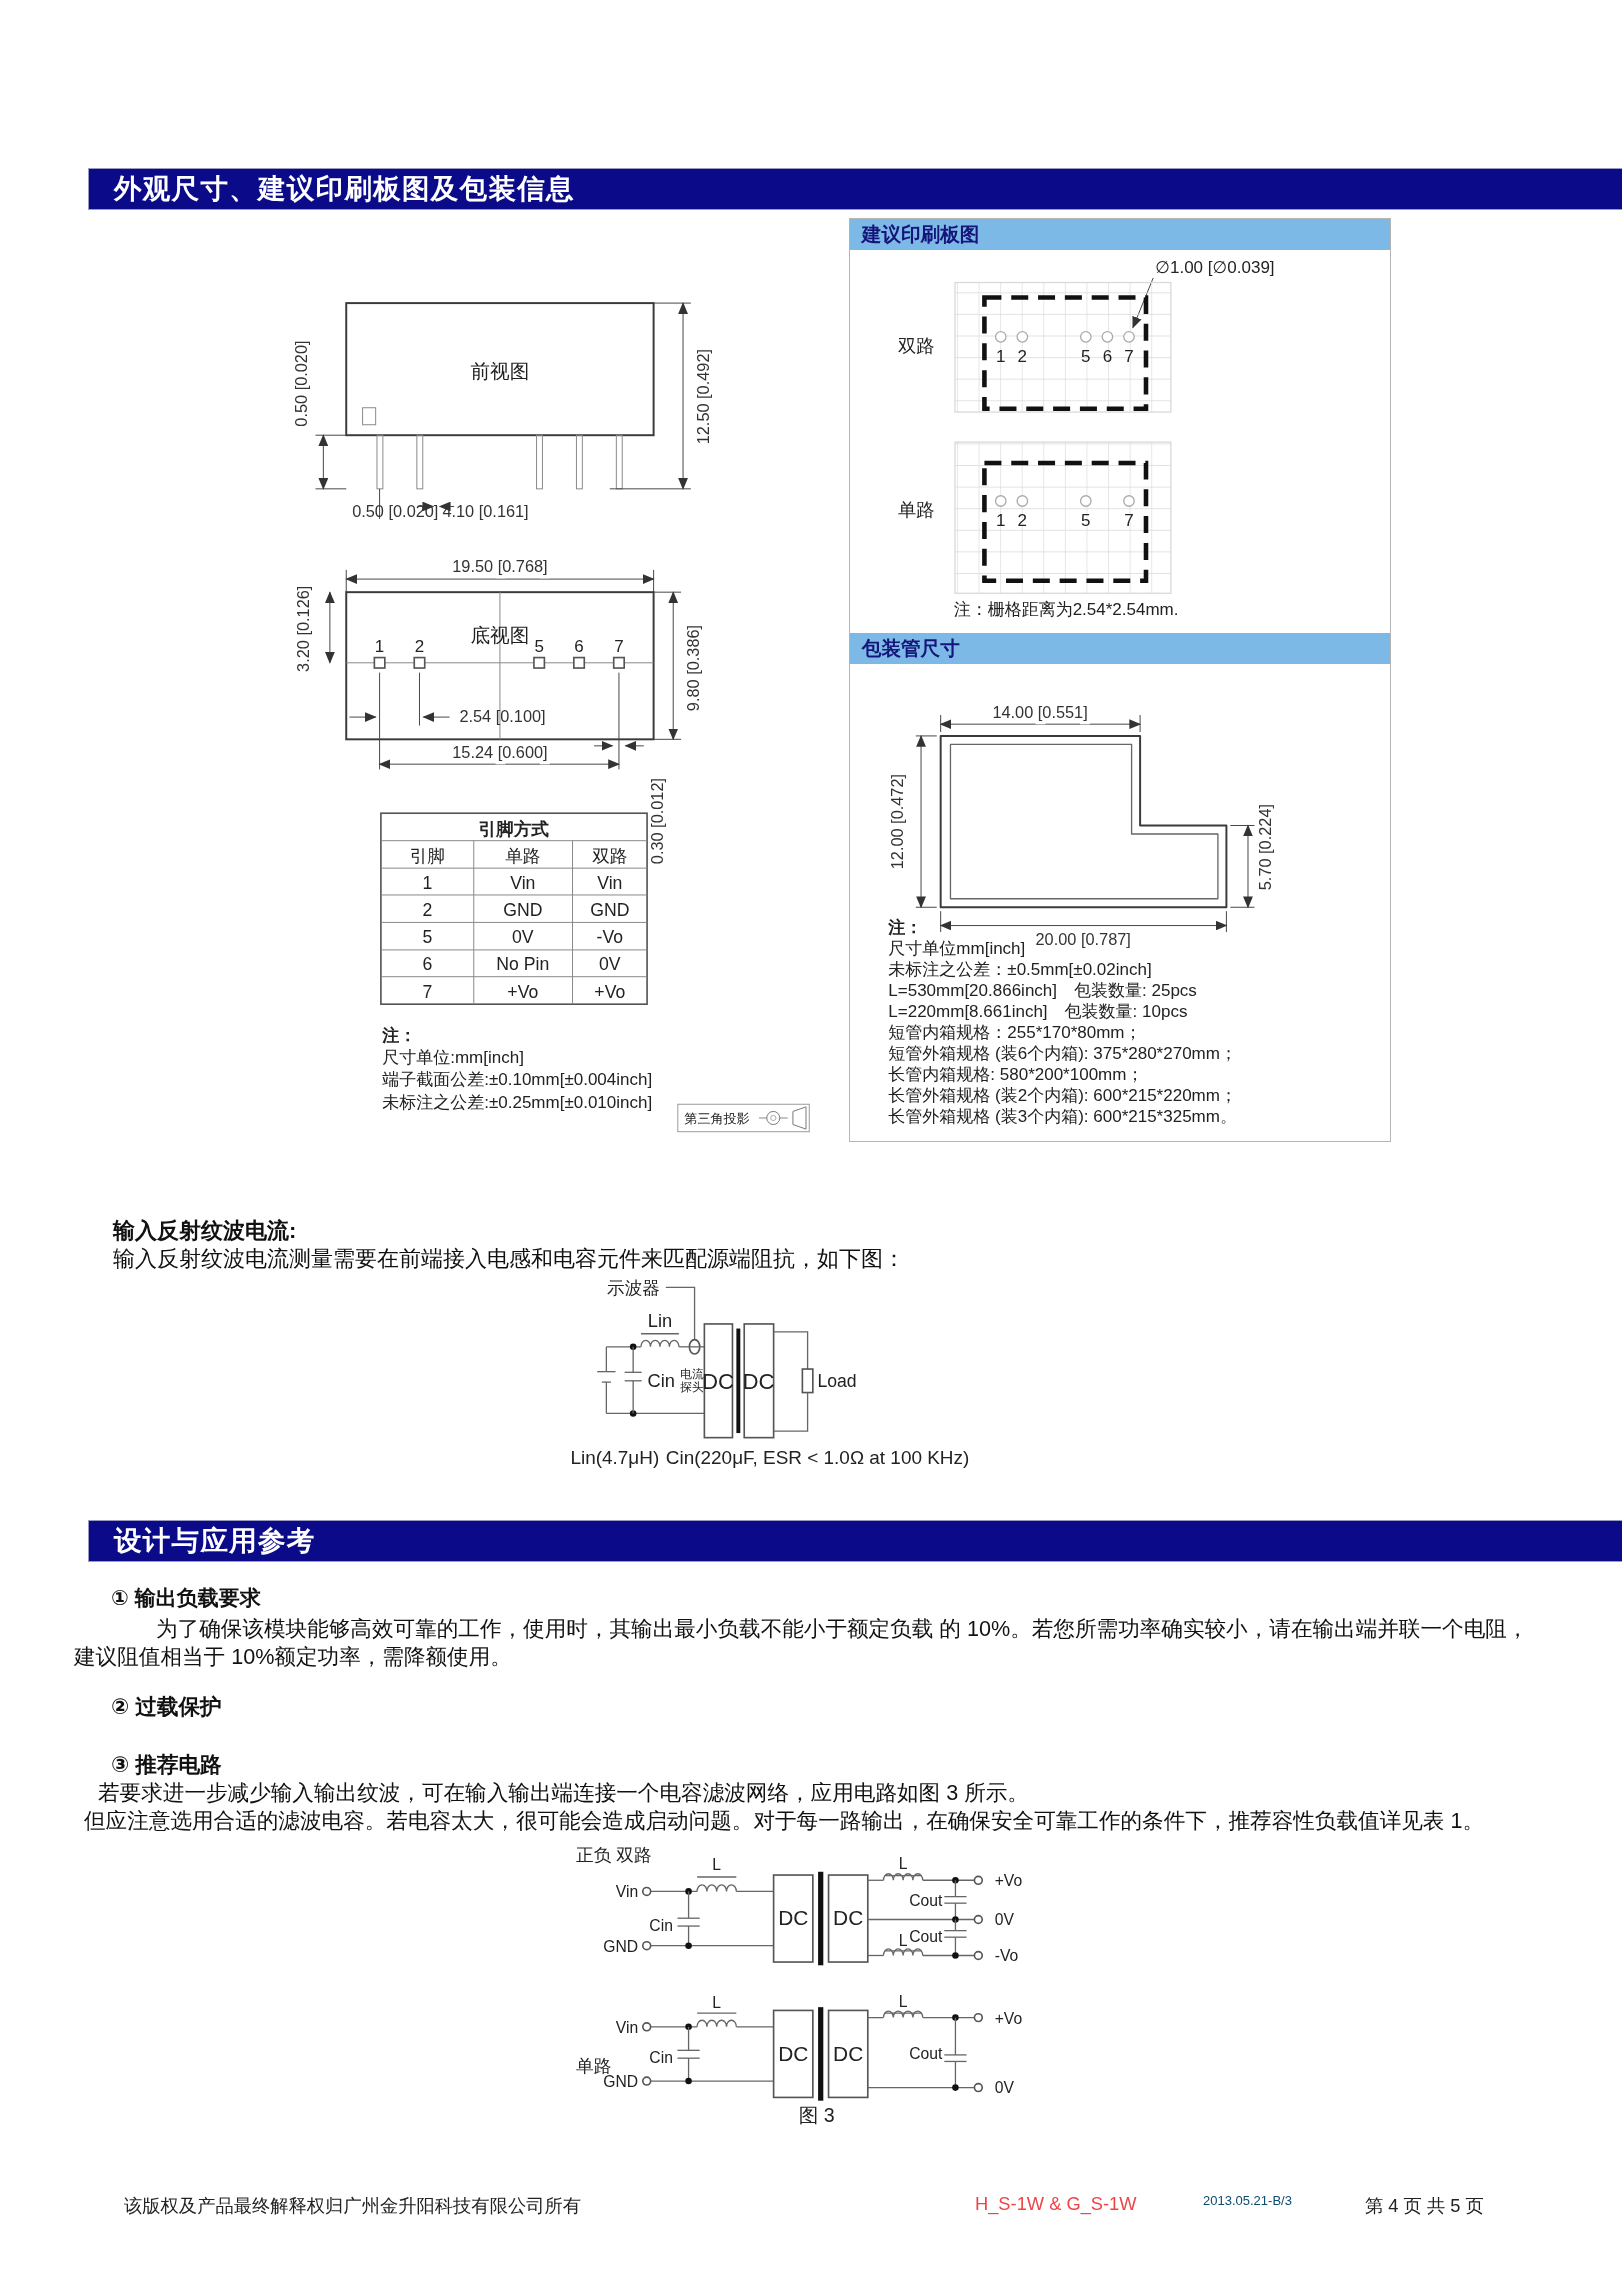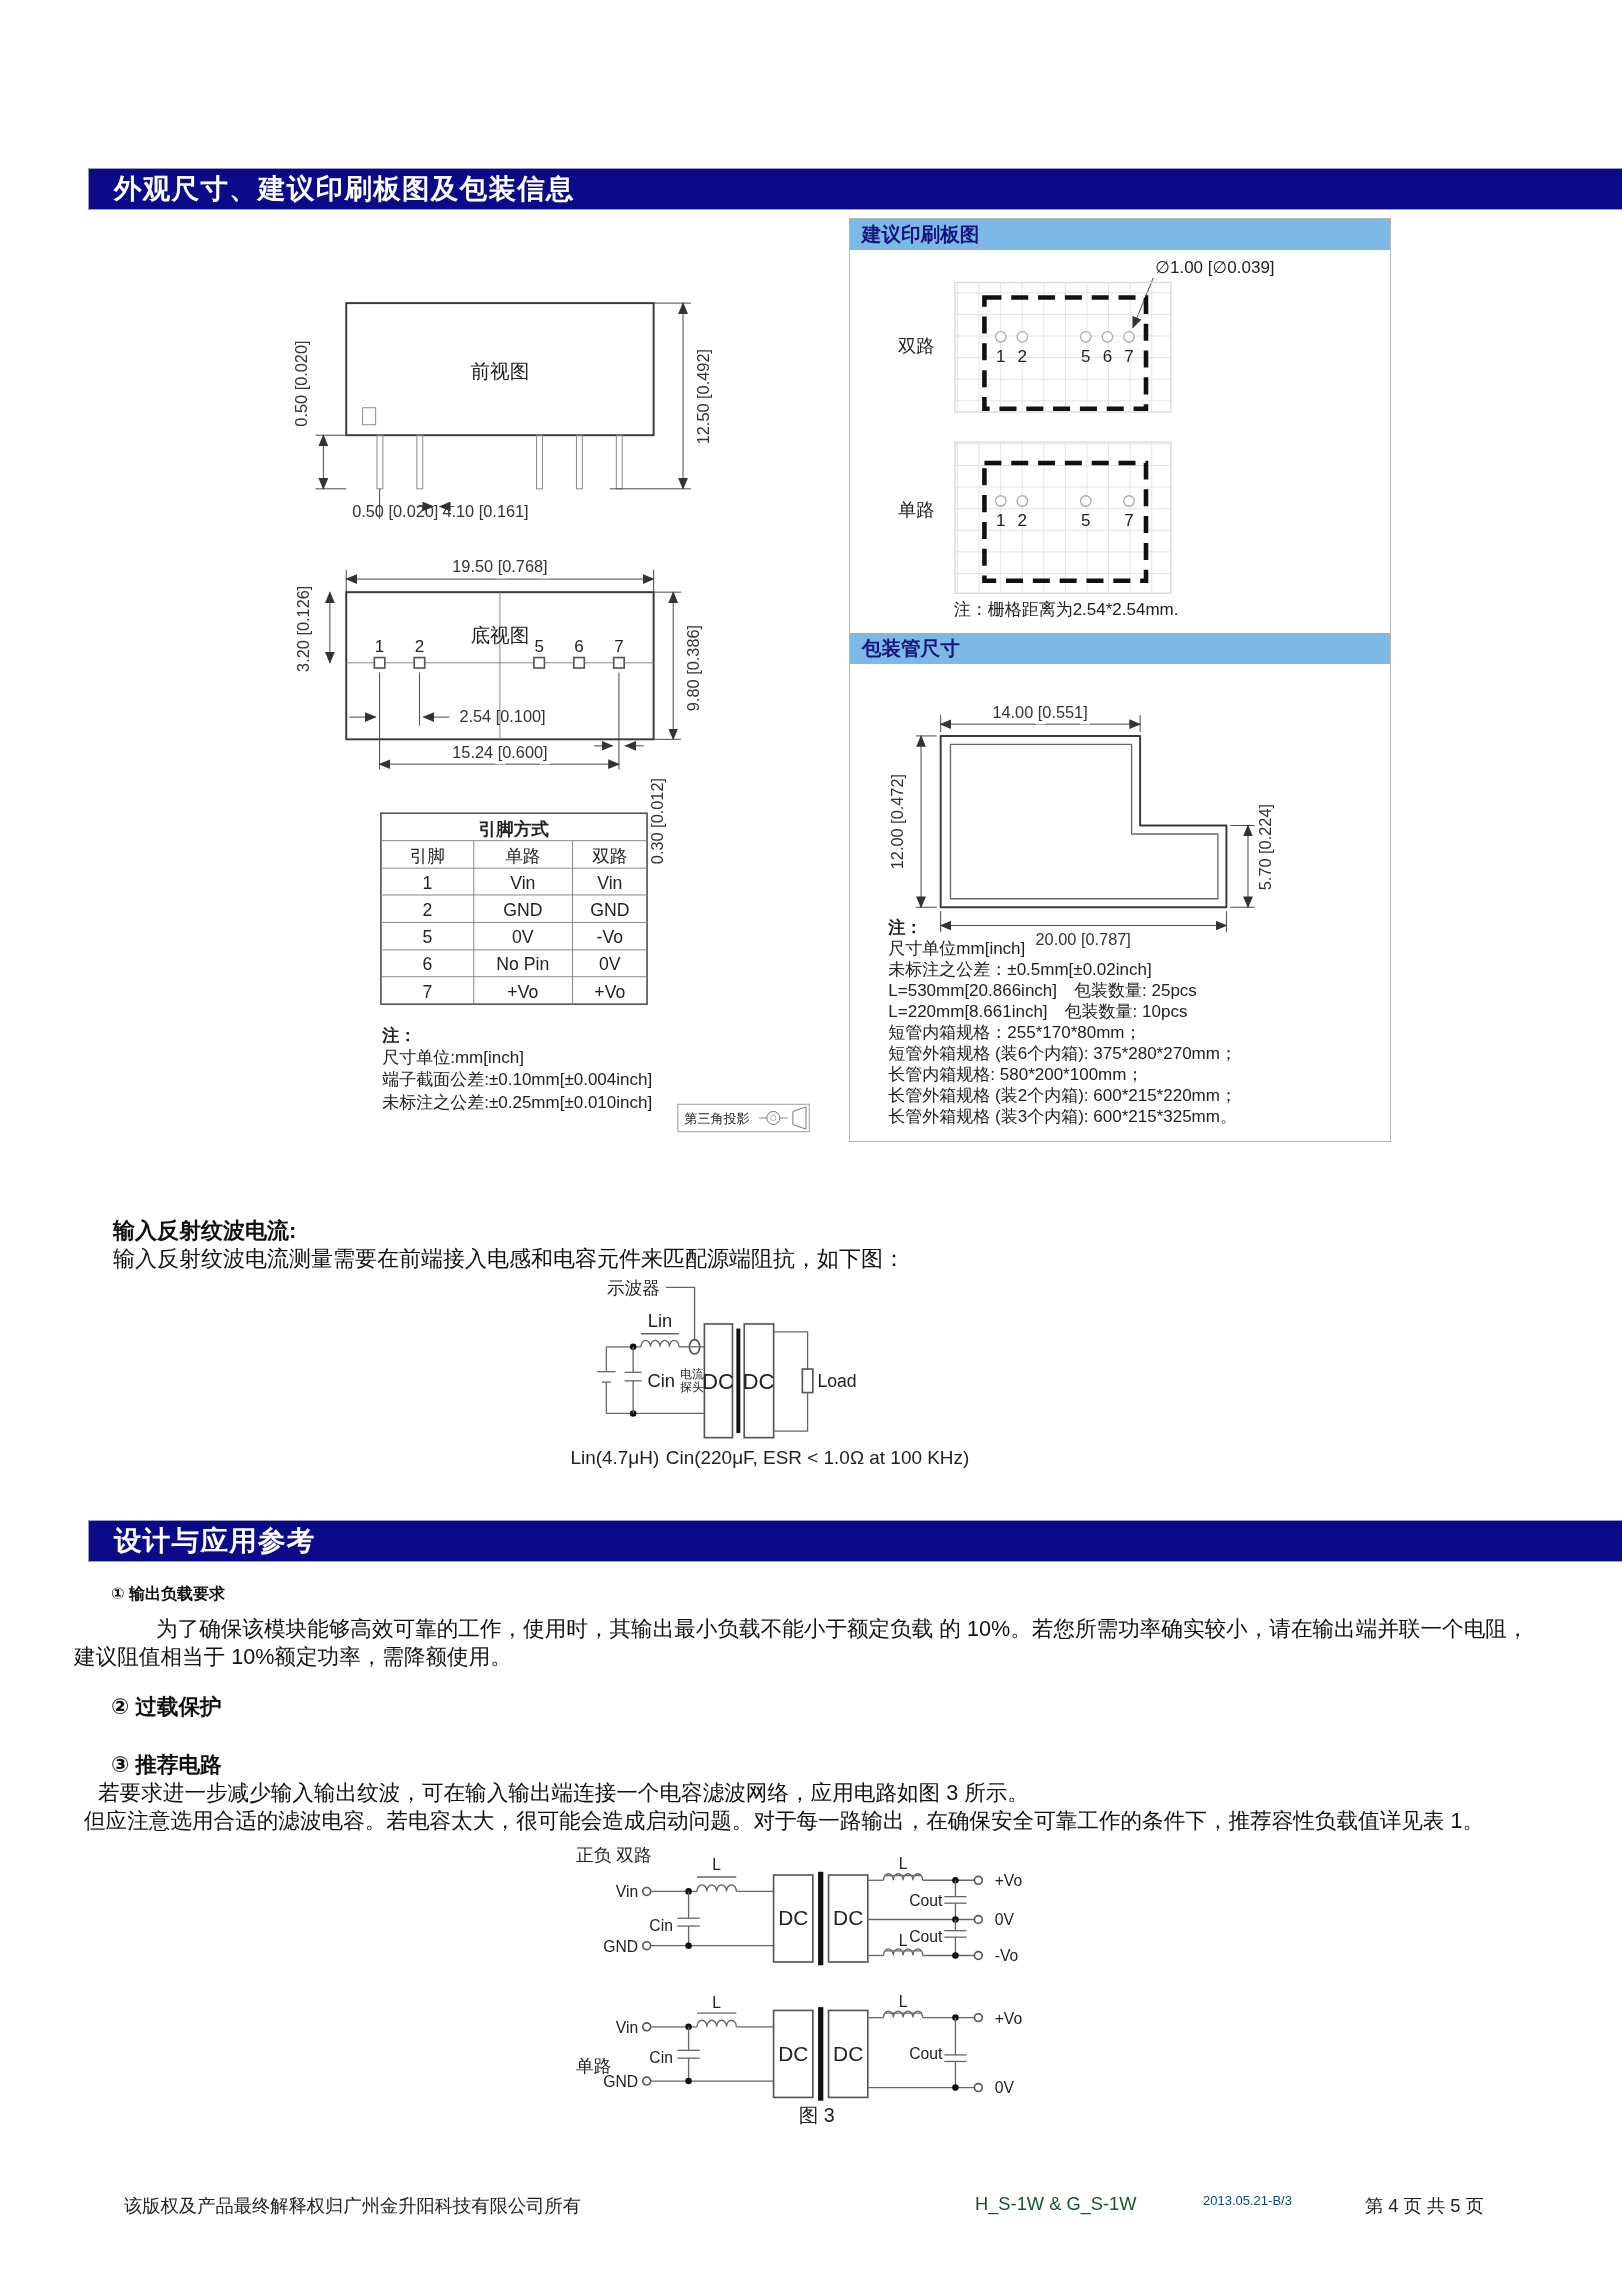--- a/index.html
+++ b/index.html
@@ -312,21 +312,21 @@
       <text x="380" y="175" font-size="27">Load</text>
     </g>
     <text x="2" y="292" font-size="29">Lin(4.7μH)</text>
     <text x="148" y="292" font-size="29">Cin(220μF, ESR &lt; 1.0Ω at 100 KHz)</text>
   </svg>
 
   <div class="navbar" style="top:1520px;">
     <span>设计与应用参考</span>
   </div>
 
-  <div class="txt b" style="left:111px;top:1584px;font-size:16px;">
+  <div class="txt b" style="left:111px;top:1584px;font-size:21px;">
     <span>①</span>
     <span>输出负载要求</span>
   </div>
   <div class="txt" style="left:156px;top:1614px;font-size:21.6px;">为了确保该模块能够高效可靠的工作，使用时，其输出最小负载不能小于额定负载 的 10%。若您所需功率确实较小，请在输出端并联一个电阻，</div>
   <div class="txt" style="left:74px;top:1642px;font-size:21.6px;">建议阻值相当于 10%额定功率，需降额使用。</div>
 
   <div class="txt b" style="left:111px;top:1692px;font-size:21.6px;">
     <span>②</span>
     <span>过载保护</span>
   </div>
@@ -435,18 +435,18 @@
       <text x="580" y="336" text-anchor="end">Cout</text>
       <line x1="466" y1="380" x2="629" y2="380" class="wire"></line>
       <circle cx="600" cy="380" r="5" fill="#111"></circle>
       <circle cx="635" cy="380" r="6" class="comp"></circle>
       <text x="660" y="389">0V</text>
     </g>
     <text x="388" y="433" font-size="30" text-anchor="middle">图 3</text>
   </svg>
 
   <div class="txt" style="left:124px;top:2193px;font-size:18.3px;color:#222;">该版权及产品最终解释权归广州金升阳科技有限公司所有</div>
-  <div class="txt" style="left:975px;top:2193px;font-size:18.3px;color:#14532d;">H_S-1W &amp; G_S-1W</div>
+  <div class="txt" style="left:975px;top:2193px;font-size:18.3px;color:#ef4444;">H_S-1W &amp; G_S-1W</div>
   <div class="txt" style="left:1203px;top:2193px;font-size:13px;color:#0c4a6e;">2013.05.21-B/3</div>
   <div class="txt" style="left:1365px;top:2193px;font-size:18.3px;color:#222;">第 4 页 共 5 页</div>
 
 </div>
 
 
 </body></html>

